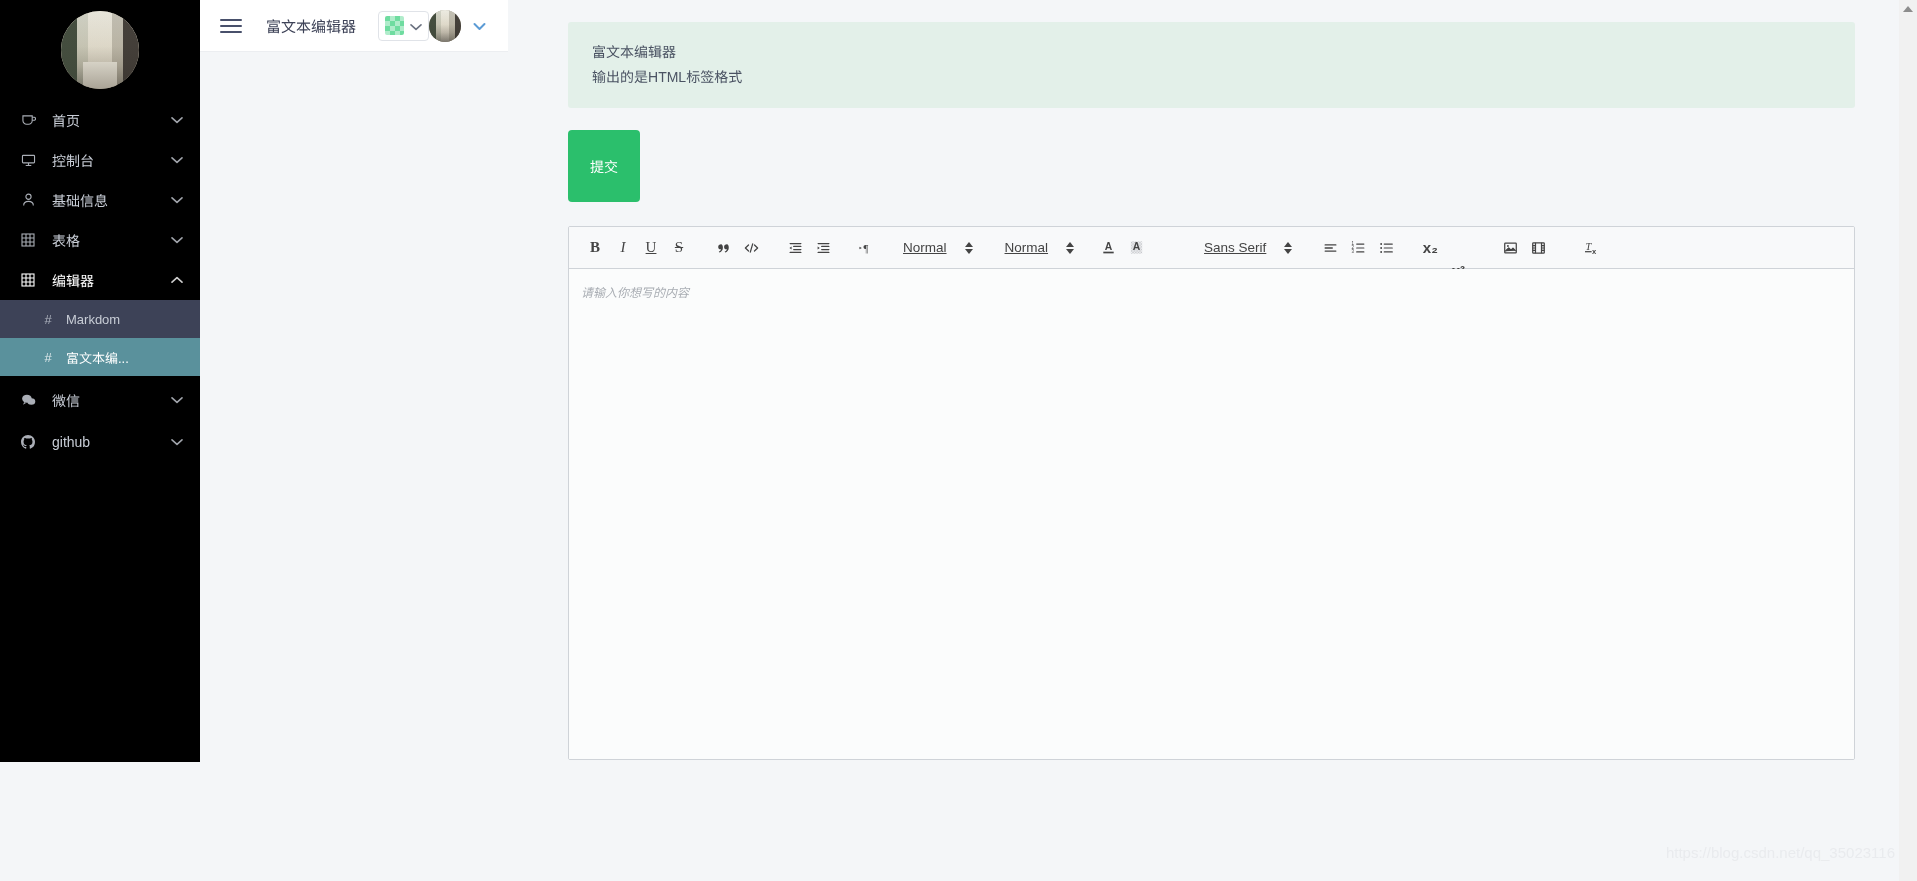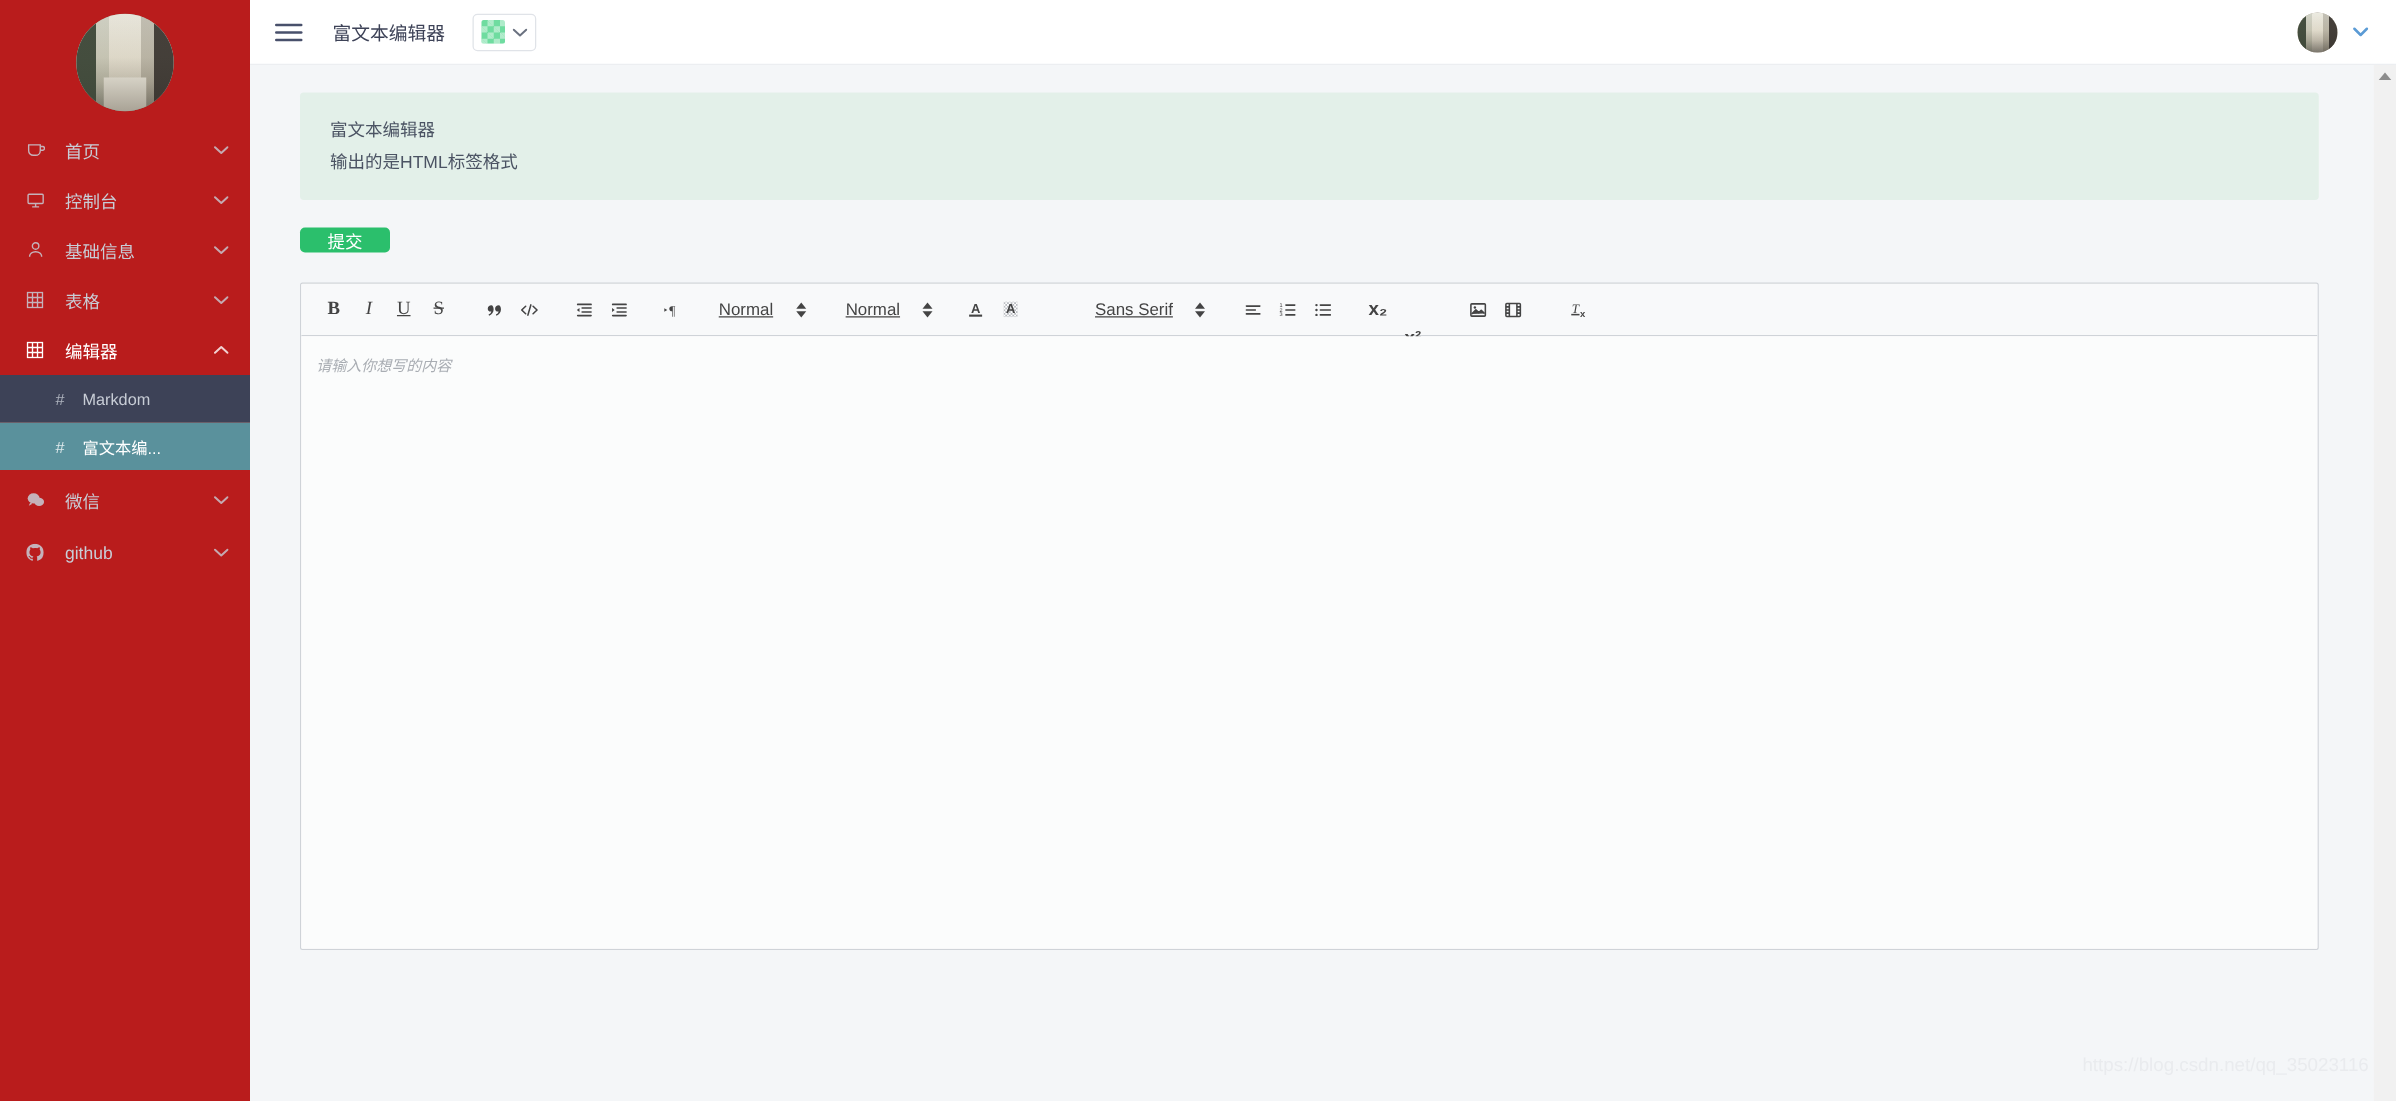--- a/index.html
+++ b/index.html
@@ -11,22 +11,22 @@
     font-family: "Liberation Sans", "DejaVu Sans", sans-serif;
     background: #f4f6f8;
   }
 
   .app { display: flex; width: 1917px; height: 881px; }
 
   
   .sidebar {
     width: 200px;
     flex: 0 0 200px;
-    background: #b91c1c;
-    height: 881px;
+    background: #000000;
+    height: 762px;
     overflow: hidden;
     position: relative;
   }
   .avatar-wrap {
     height: 100px;
     display: flex;
     align-items: center;
     justify-content: center;
   }
   .avatar {
@@ -94,24 +94,25 @@
   }
   .subitem.dark { background: #3d4257; color: #c8cdd6; }
   .subitem.active { background: #5a919c; color: #ffffff; }
   .subitem .stxt { white-space: nowrap; overflow: hidden; text-overflow: ellipsis; max-width: 110px; }
 
   
   .main {
     flex: 1 1 auto;
     height: 881px;
     display: flex;
-    flex-direction: column;
+    flex-direction: row;
     background: #f4f6f8;
     position: relative;
     min-width: 0;
+    gap: 20px;
   }
 
   .topbar {
     height: 52px;
     flex: 0 0 52px;
     background: #ffffff;
     display: flex;
     align-items: center;
     padding: 0 22px 0 18px;
     border-bottom: 1px solid #eceef1;
@@ -191,21 +192,21 @@
   }
   .alert div { white-space: nowrap; }
 
   .btn-submit {
     display: inline-block;
     background: #2bbf6c;
     color: #fff;
     font-size: 14px;
     border: none;
     border-radius: 4px;
-    padding: 0 22px;
+    padding: 26px 22px;
     cursor: pointer;
     margin-bottom: 24px;
   }
 
   .editor-wrap {
     border: 1px solid #cfd3d8;
     border-radius: 2px;
     background: #fff;
     height: 534px;
     display: flex;

